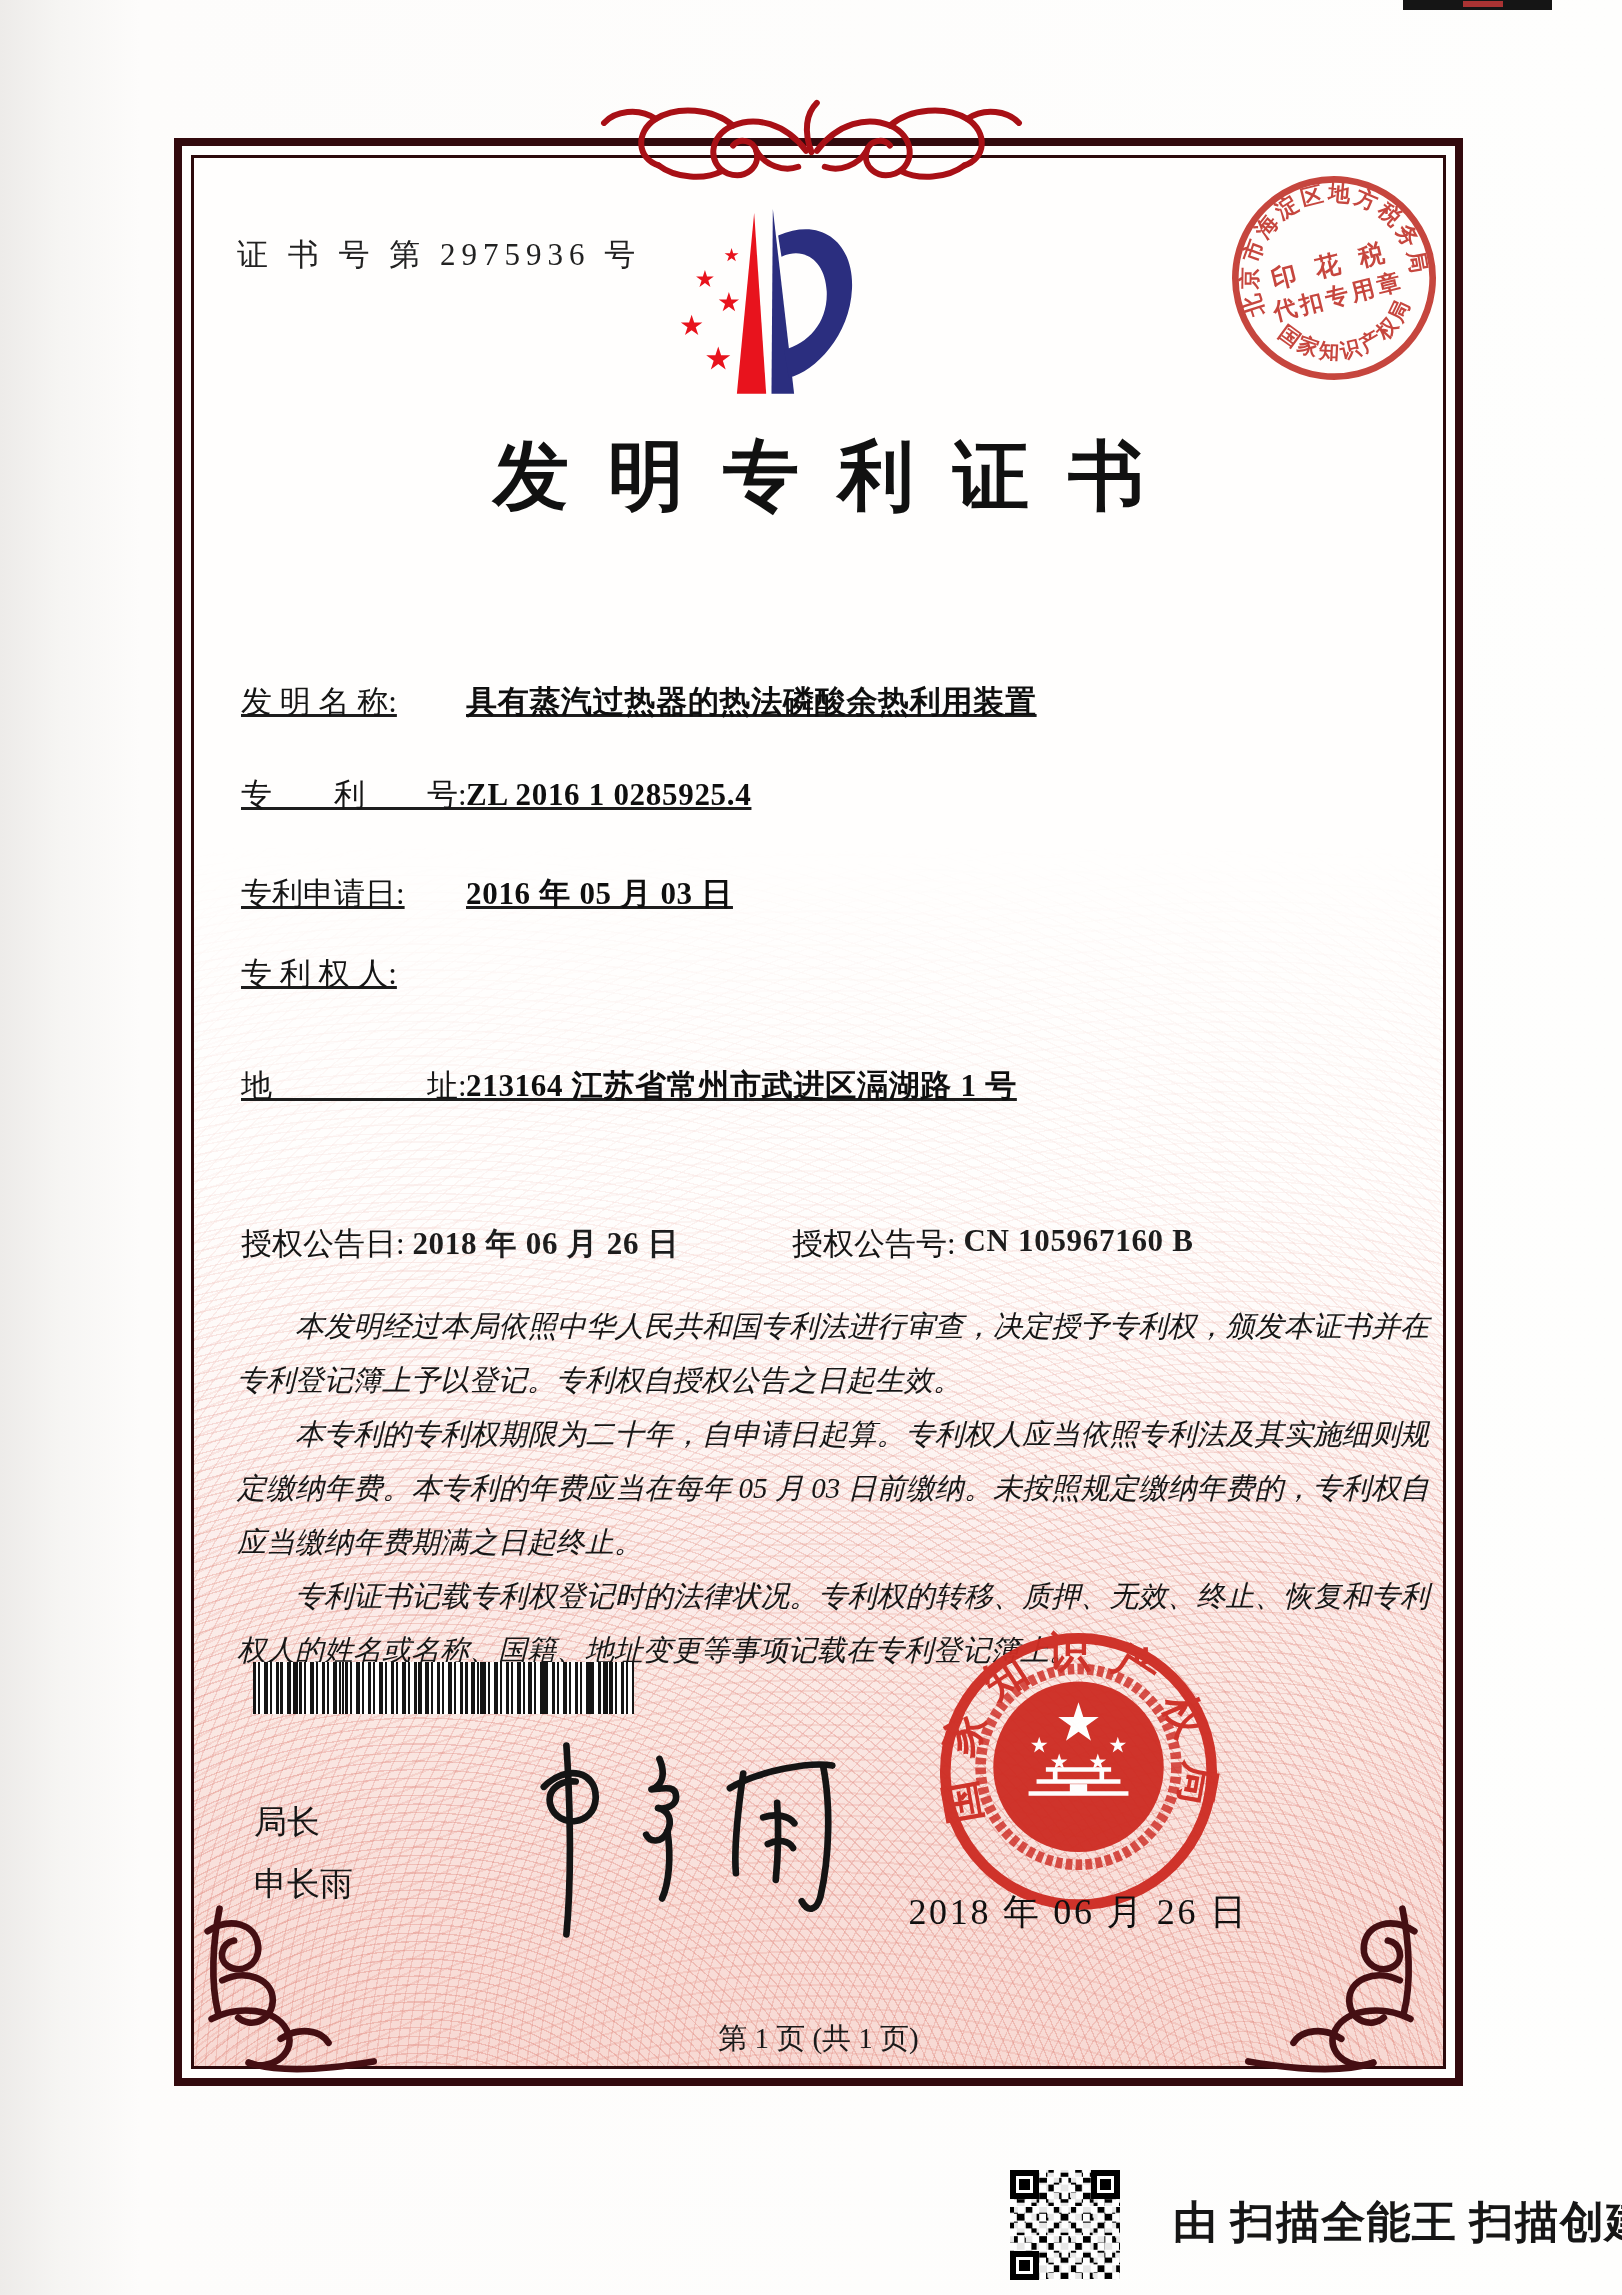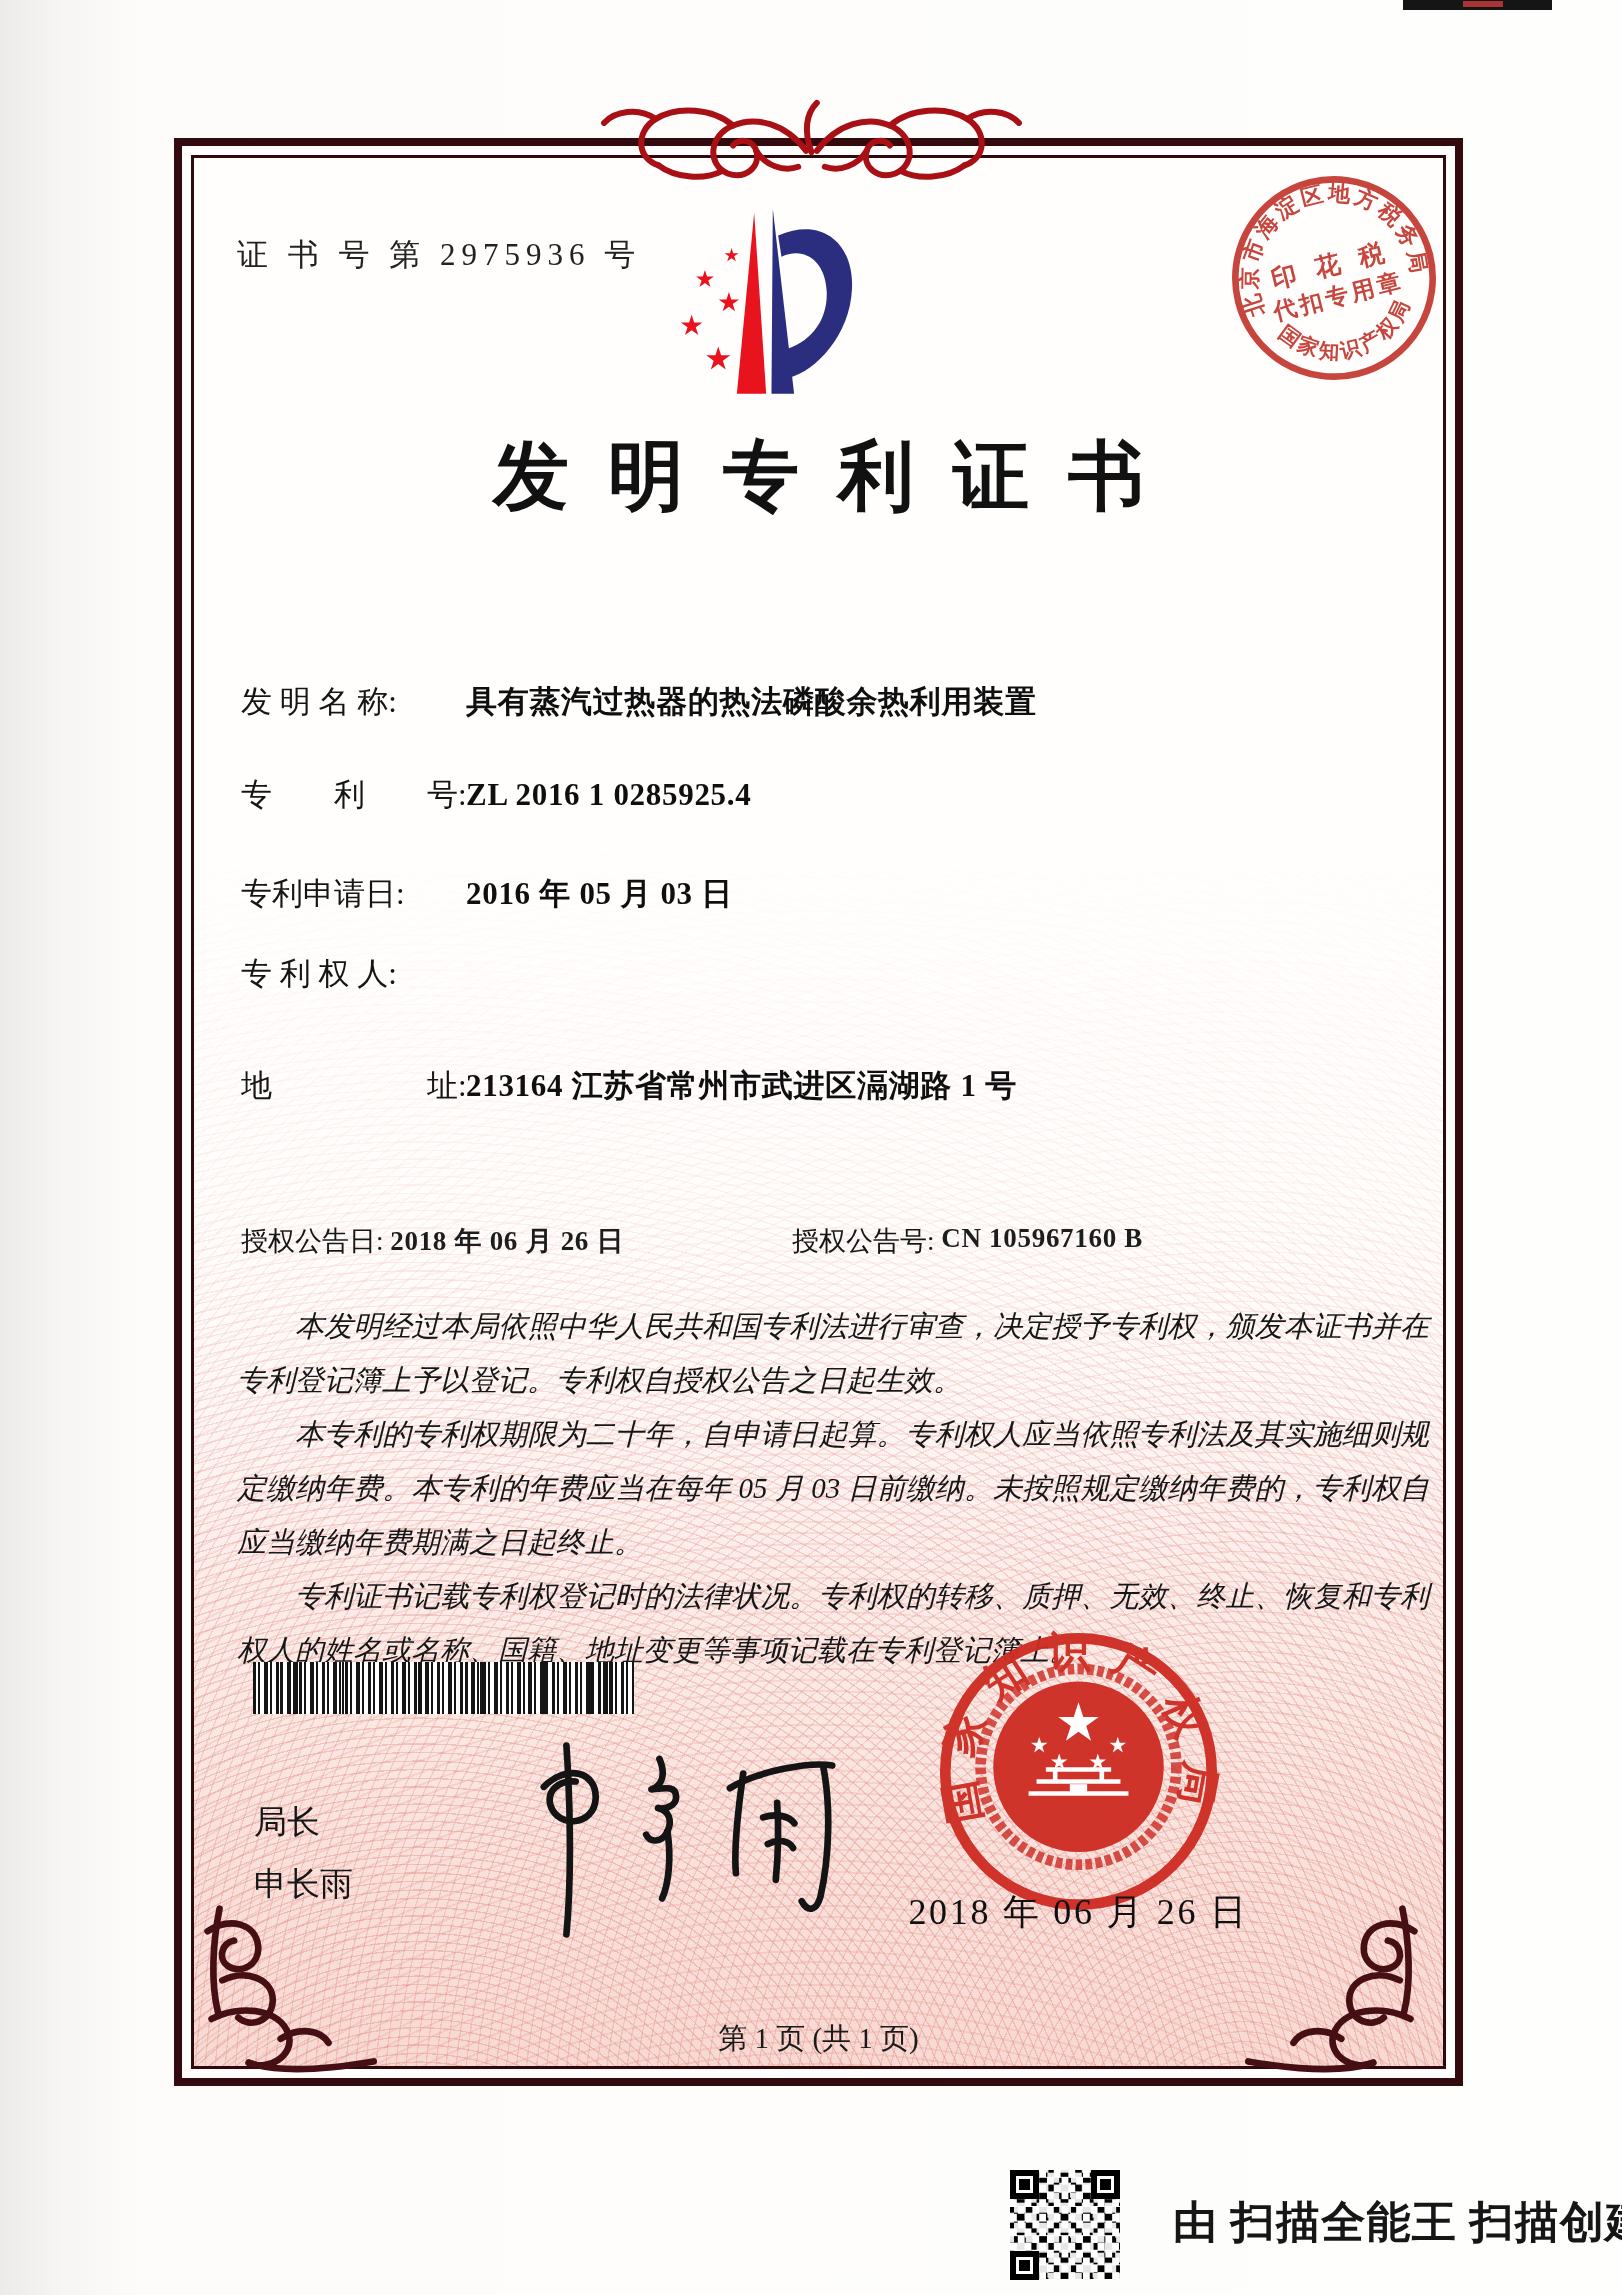--- a/index.html
+++ b/index.html
@@ -37,24 +37,24 @@
   
   .cert-no{position:absolute;left:237px;top:234px;font-size:31px;letter-spacing:6px;color:#222;}
   .logo{position:absolute;left:673px;top:194px;width:181px;height:220px;}
   .title{
     position:absolute;left:174px;top:426px;width:1289px;text-align:center;
     font-size:76px;font-weight:bold;letter-spacing:39px;padding-left:39px;box-sizing:border-box;color:#111;
   }
   .tax-stamp{position:absolute;left:1224px;top:168px;width:220px;height:220px;transform:rotate(-14deg);opacity:.92;}
   
   .fields{position:absolute;left:241px;top:665px;width:1191px;}
-  .frow{display:flex;align-items:baseline;height:96px;font-size:31px;}
+  .frow{display:flex;align-items:baseline;height:96px;font-size:31px;text-decoration:underline;}
   .flabel{width:225px;white-space:pre;color:#151515;flex:none;}
   .fvalue{font-weight:bold;color:#0f0f0f;letter-spacing:0.7px;margin-top:16px;}
-  .grant-row{position:absolute;left:241px;top:1223px;width:1191px;display:flex;font-size:27px;}
+  .grant-row{position:absolute;left:241px;top:1223px;width:1191px;display:flex;font-size:31px;}
   .grant-a{display:flex;width:551px;flex:none;}
   .grant-b{display:flex;}
   .glabel{white-space:pre;color:#151515;}
   .gvalue{font-weight:bold;letter-spacing:0.7px;}
   
   .body-text{
     position:absolute;left:237px;top:1299px;width:1192px;
     font-size:29px;line-height:54px;text-align:justify;color:#161616;font-style:italic;
   }
   .body-text p{margin:0;text-indent:2em;}

